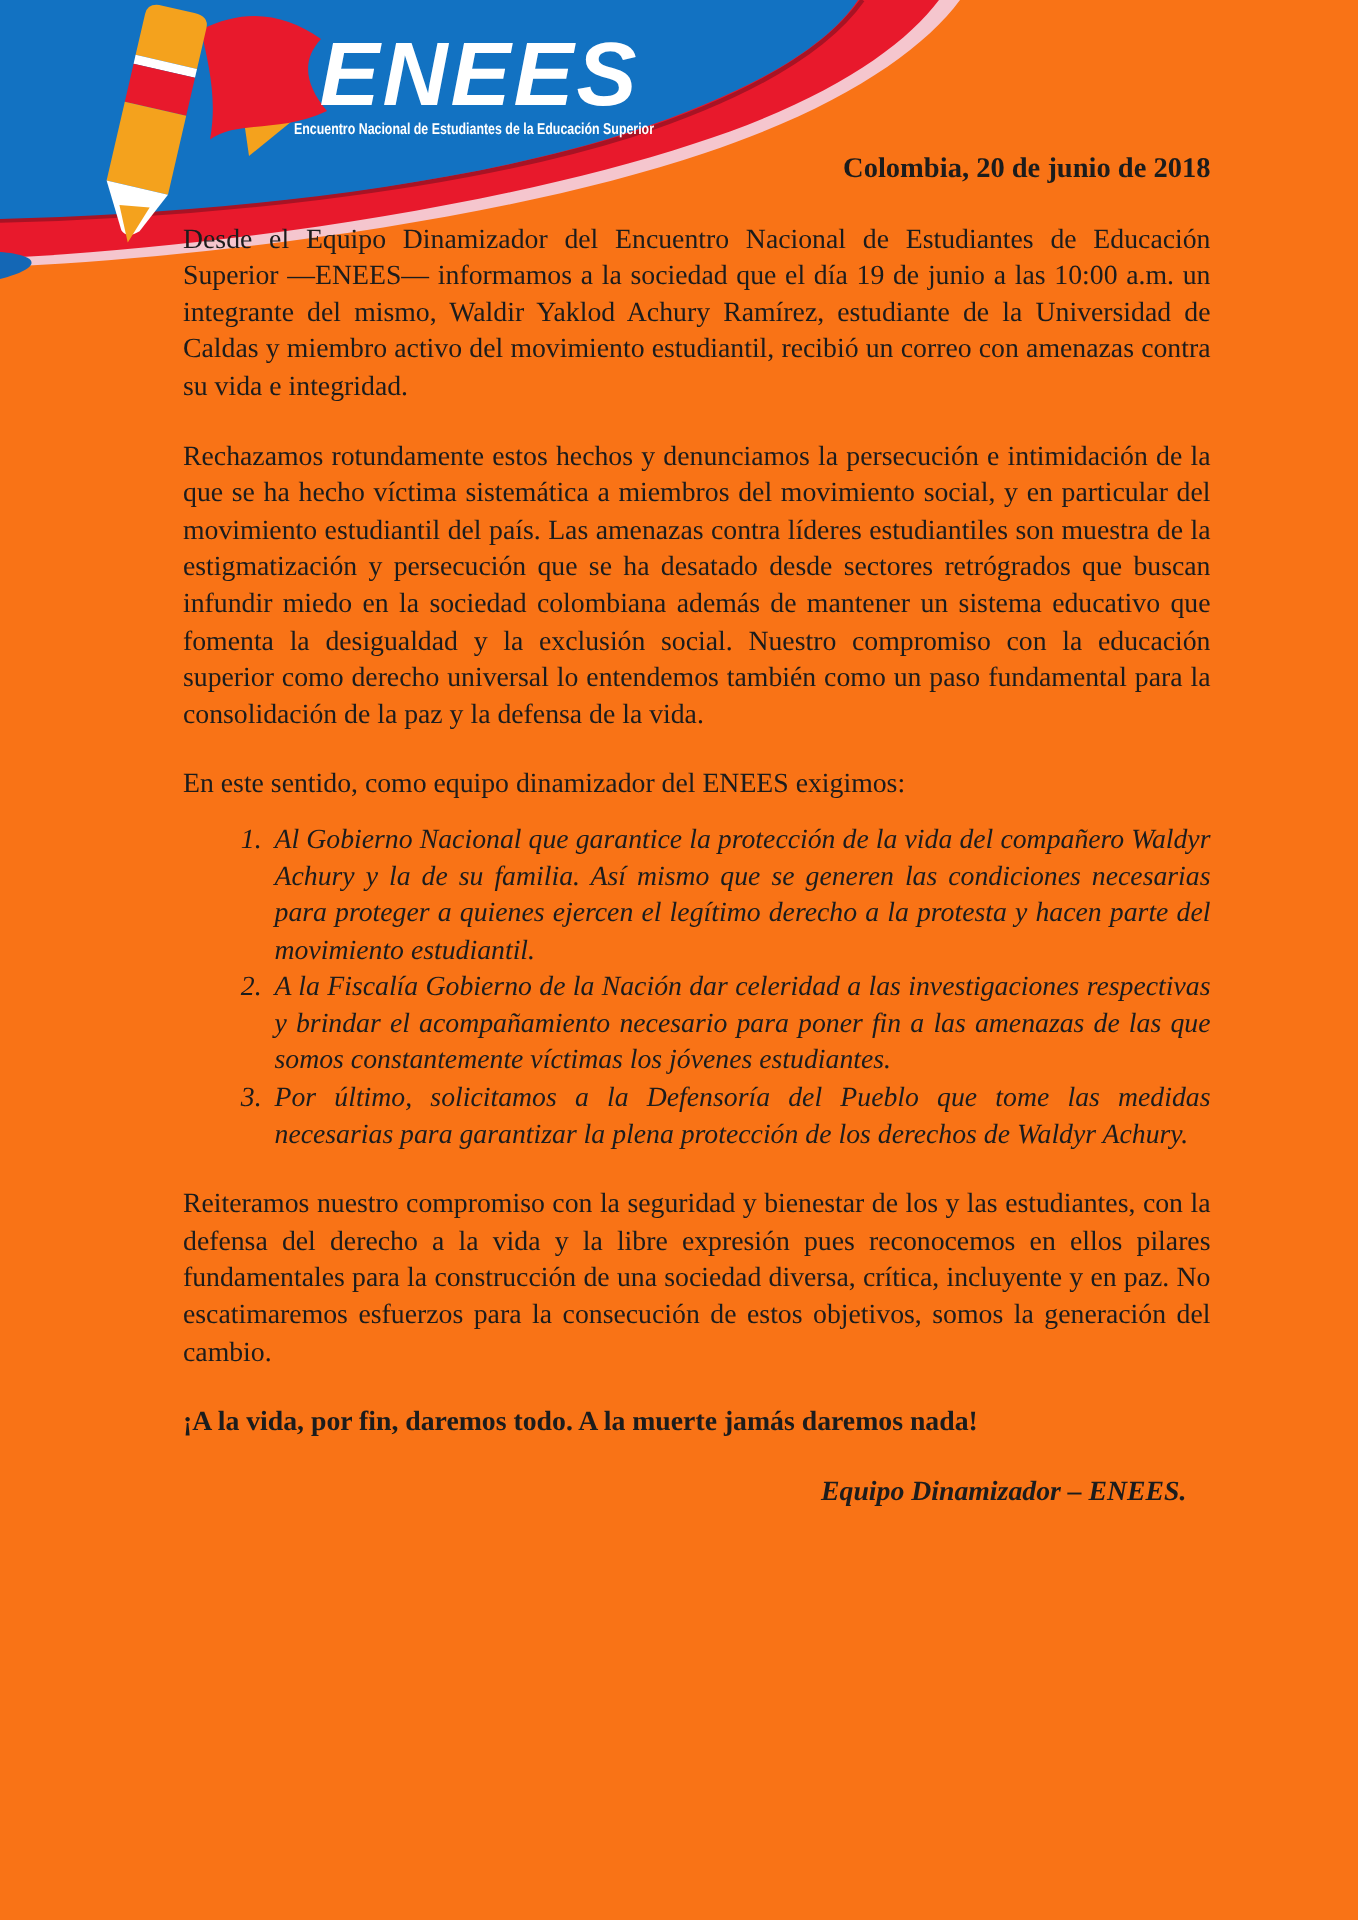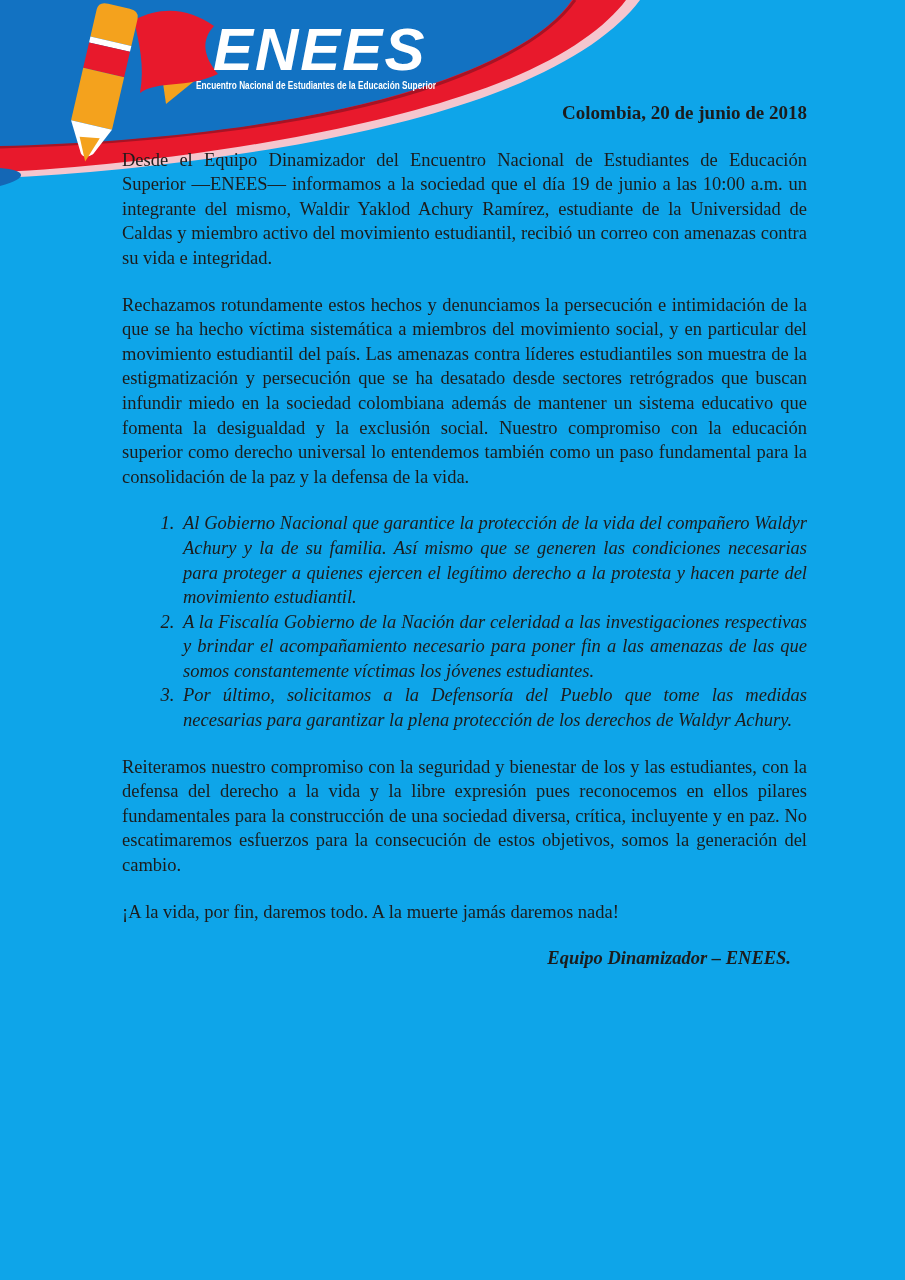--- a/index.html
+++ b/index.html
@@ -1,20 +1,20 @@
 <!DOCTYPE html>
 <html lang="es"><head>
 <meta charset="utf-8">
 <style>
   html,body{margin:0;padding:0;background:#ffffff;}
   .page{
     position:relative;
     width:905px;
     height:1280px;
-    background:#0ea5e9;
+    background:#f97316;
     overflow:hidden;
     font-family:"Liberation Serif", serif;
     color:#1c1c1c;
   }
   .header-banner{
     position:absolute;
     top:0;left:0;
     width:905px;height:200px;
   }
   .content{
@@ -44,21 +44,21 @@
     margin:0 0 22px 0;
     padding:0 0 0 57px;
   }
   ol.demands li{
     text-align:justify;
     padding-left:4px;
     margin:0;
     font-style:italic;
   }
   .slogan{
-    font-weight:normal;
+    font-weight:bold;
     margin:0 0 22px 0;
     text-align:left;
   }
   .signature{
     font-weight:bold;
     font-style:italic;
     text-align:right;
     margin:16px;
   }
   .logo-title{
@@ -107,20 +107,21 @@
   </svg>
 
   <div class="content">
 
     <p class="dateline">Colombia, 20 de junio de 2018</p>
 
     <p class="para">Desde el Equipo Dinamizador del Encuentro Nacional de Estudiantes de Educación Superior —ENEES— informamos a la sociedad que el día 19 de junio a las 10:00 a.m. un integrante del mismo, Waldir Yaklod Achury Ramírez, estudiante de la Universidad de Caldas y miembro activo del movimiento estudiantil, recibió un correo con amenazas contra su vida e integridad.</p>
 
     <p class="para">Rechazamos rotundamente estos hechos y denunciamos la persecución e intimidación de la que se ha hecho víctima sistemática a miembros del movimiento social, y en particular del movimiento estudiantil del país. Las amenazas contra líderes estudiantiles son muestra de la estigmatización y persecución que se ha desatado desde sectores retrógrados que buscan infundir miedo en la sociedad colombiana además de mantener un sistema educativo que fomenta la desigualdad y la exclusión social.  Nuestro compromiso con la educación superior como derecho universal lo entendemos también como un paso fundamental para la consolidación de la paz y la defensa de la vida.</p>
 
+    <p class="intro">En este sentido, como equipo dinamizador del ENEES exigimos:</p>
 
     <ol class="demands">
       <li>Al Gobierno Nacional que garantice la protección de la vida del compañero Waldyr Achury y la de su familia. Así mismo que se generen las condiciones necesarias para proteger a quienes ejercen el legítimo derecho a la protesta y hacen parte del movimiento estudiantil.</li>
       <li>A la Fiscalía Gobierno de la Nación dar celeridad a las investigaciones respectivas y brindar el acompañamiento necesario para poner fin a las amenazas de las que somos constantemente víctimas los jóvenes estudiantes.</li>
       <li>Por último, solicitamos a la Defensoría del Pueblo que tome las medidas necesarias para garantizar la plena protección de los derechos de Waldyr Achury.</li>
     </ol>
 
     <p class="para">Reiteramos nuestro compromiso con la seguridad y bienestar de los y las estudiantes, con la defensa del derecho a la vida y la libre expresión pues reconocemos en ellos pilares fundamentales para la construcción de una sociedad diversa, crítica, incluyente y en paz. No escatimaremos esfuerzos para la consecución de estos objetivos, somos la generación del cambio.</p>
 
     <p class="slogan">¡A la vida, por fin, daremos todo. A la muerte jamás daremos nada!</p>

